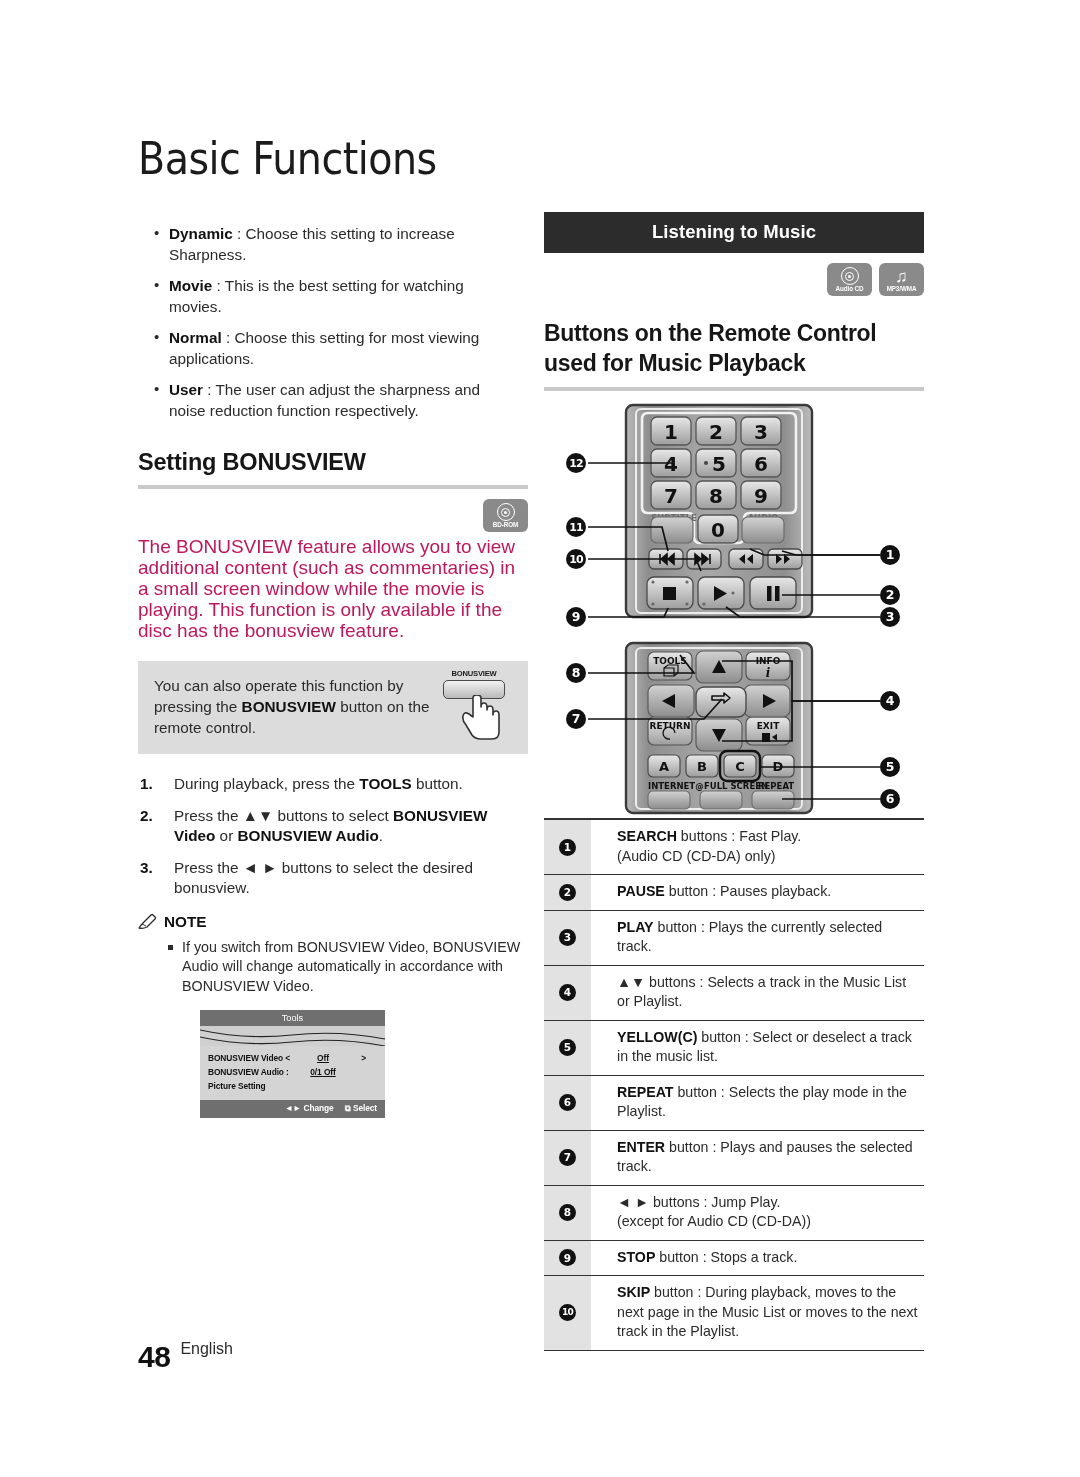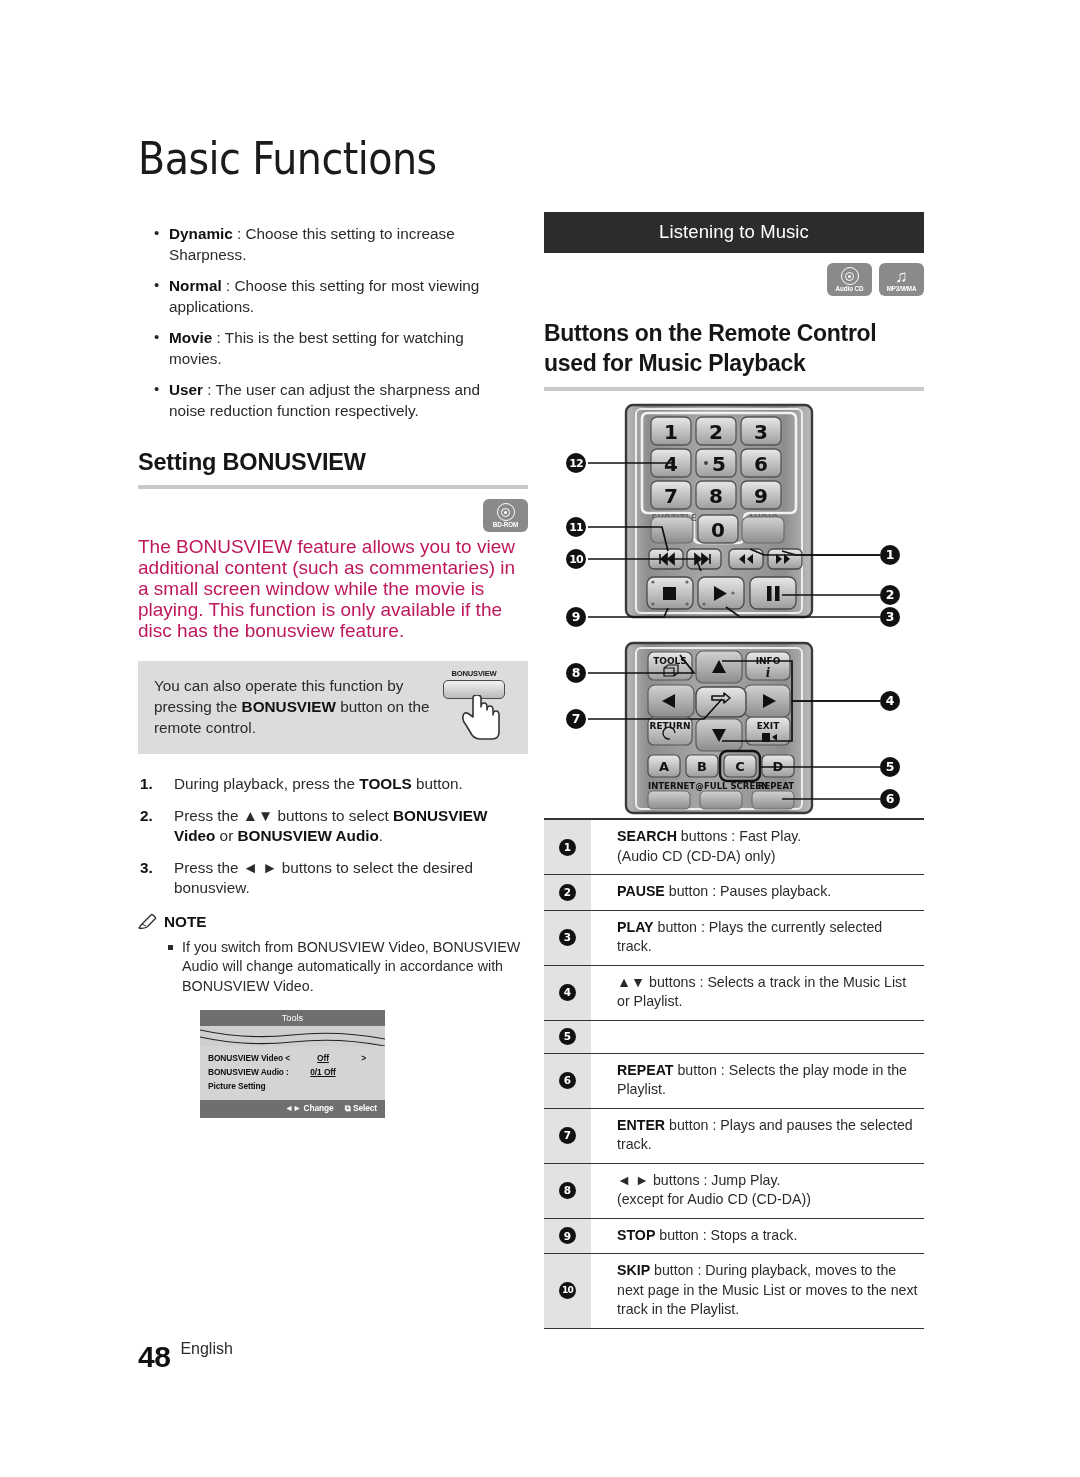--- a/index.html
+++ b/index.html
@@ -295,21 +295,21 @@
     padding: 3px 8px 4px 0;
     letter-spacing: -0.1px;
   }
   .osd-foot span { margin-left: 9px; text-align: center; }
 
   
   .bar-heading {
     background: #2c2c2c;
     color: #ffffff;
     font-size: 18.5px;
-    font-weight: normal;
+    font-weight: bold;
     text-align: center;
     padding: 9px 0 10px 0;
     letter-spacing: 0.1px;
   }
   .h2-title {
     font-size: 23px;
     font-weight: bold;
     color: #161616;
     line-height: 30px;
     margin-top: 22px;
@@ -415,22 +415,22 @@
 <body>
 
 <div class="page">
 
   <div class="chapter-title">Basic Functions</div>
 
   <div class="col-left">
 
     <ul class="bullets">
       <li><span class="b">Dynamic</span><span> : Choose this setting to increase Sharpness.</span></li>
+      <li><span class="b">Movie</span><span> : This is the best setting for watching movies.</span></li>
       <li><span class="b">Normal</span><span> : Choose this setting for most viewing applications.</span></li>
-      <li><span class="b">Movie</span><span> : This is the best setting for watching movies.</span></li>
       <li><span class="b">User</span><span> : The user can adjust the sharpness and noise reduction function respectively.</span></li>
     </ul>
 
     <div class="sec-heading">Setting BONUSVIEW</div>
     <div class="sec-rule"></div>
 
     <div class="badge-row">
       <div class="badge">
         <span class="glyph">
             <span class="disc-ring"></span>
@@ -731,20 +731,21 @@
       <div class="idx">
           <span class="dot">4</span>
         </div>
       <div class="txt"><span>▲▼ buttons : Selects a track in the Music List or Playlist.</span></div>
     </div>
 
     <div class="legend-row">
       <div class="idx">
           <span class="dot">5</span>
         </div>
+      <div class="txt"><span class="b">YELLOW(C)</span><span> button : Select or deselect a track in the music list.</span></div>
     </div>
 
     <div class="legend-row">
       <div class="idx">
           <span class="dot">6</span>
         </div>
       <div class="txt"><span class="b">REPEAT</span><span> button : Selects the play mode in the Playlist.</span></div>
     </div>
 
     <div class="legend-row">

